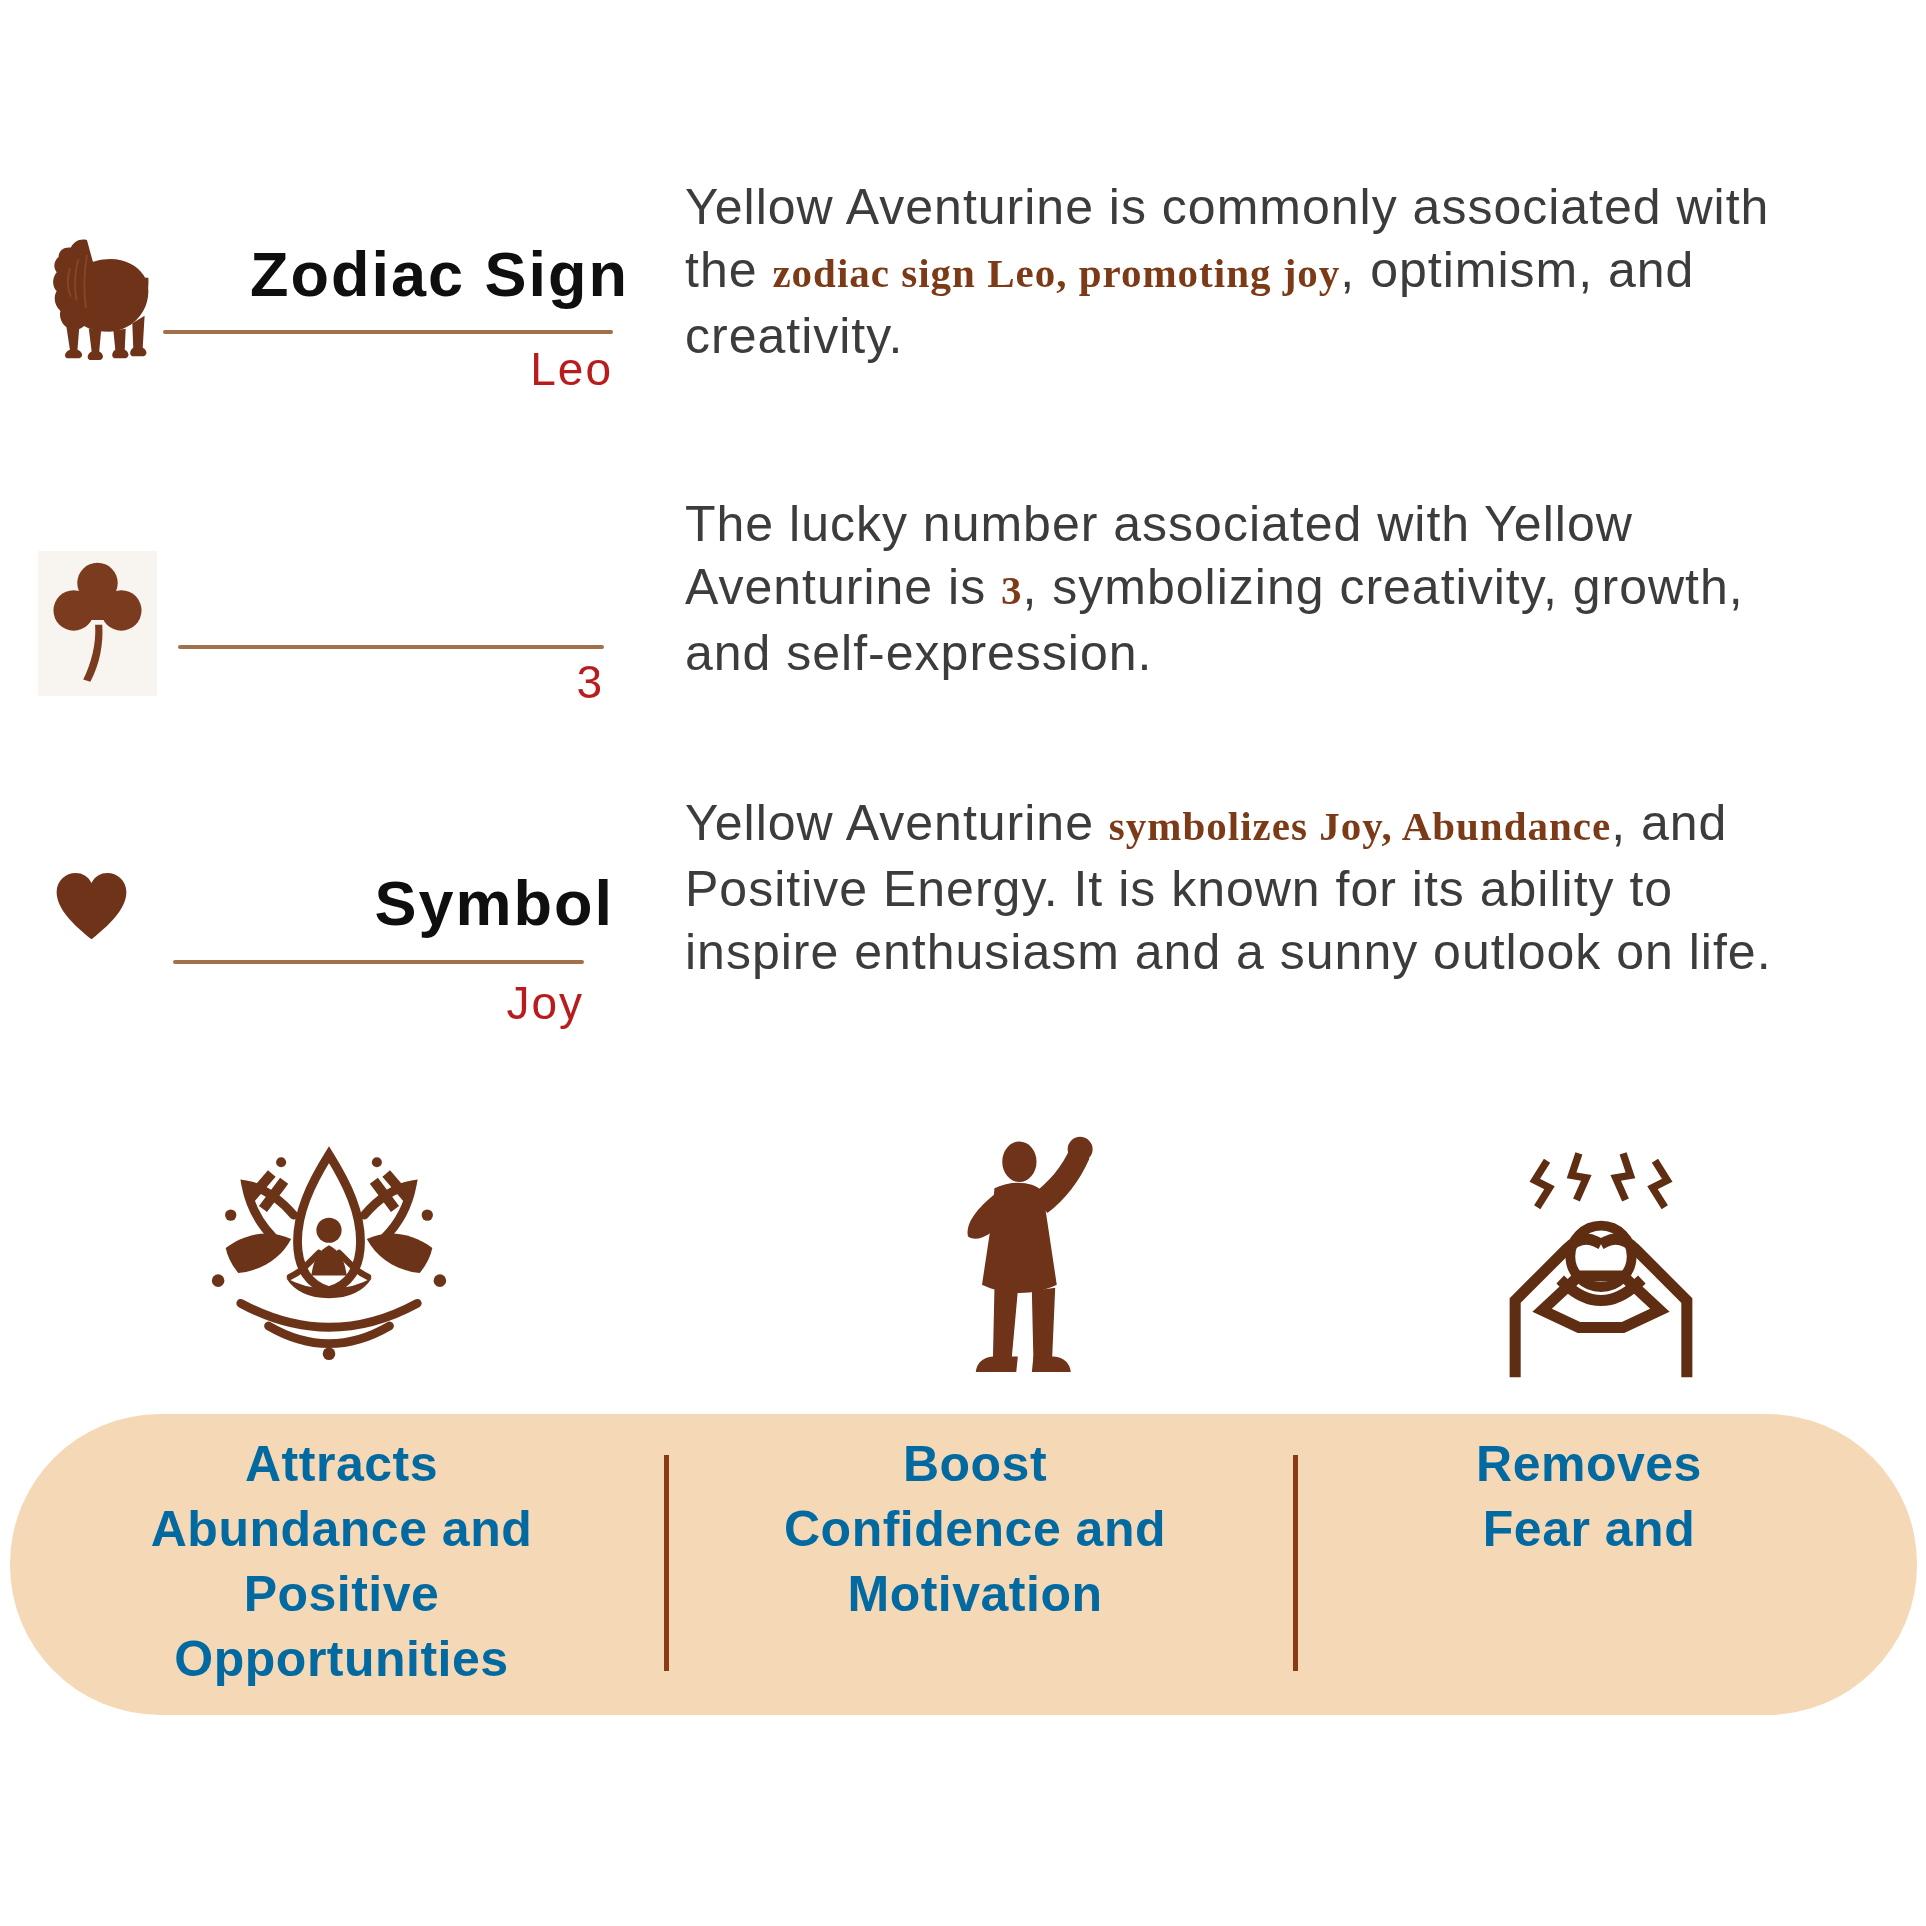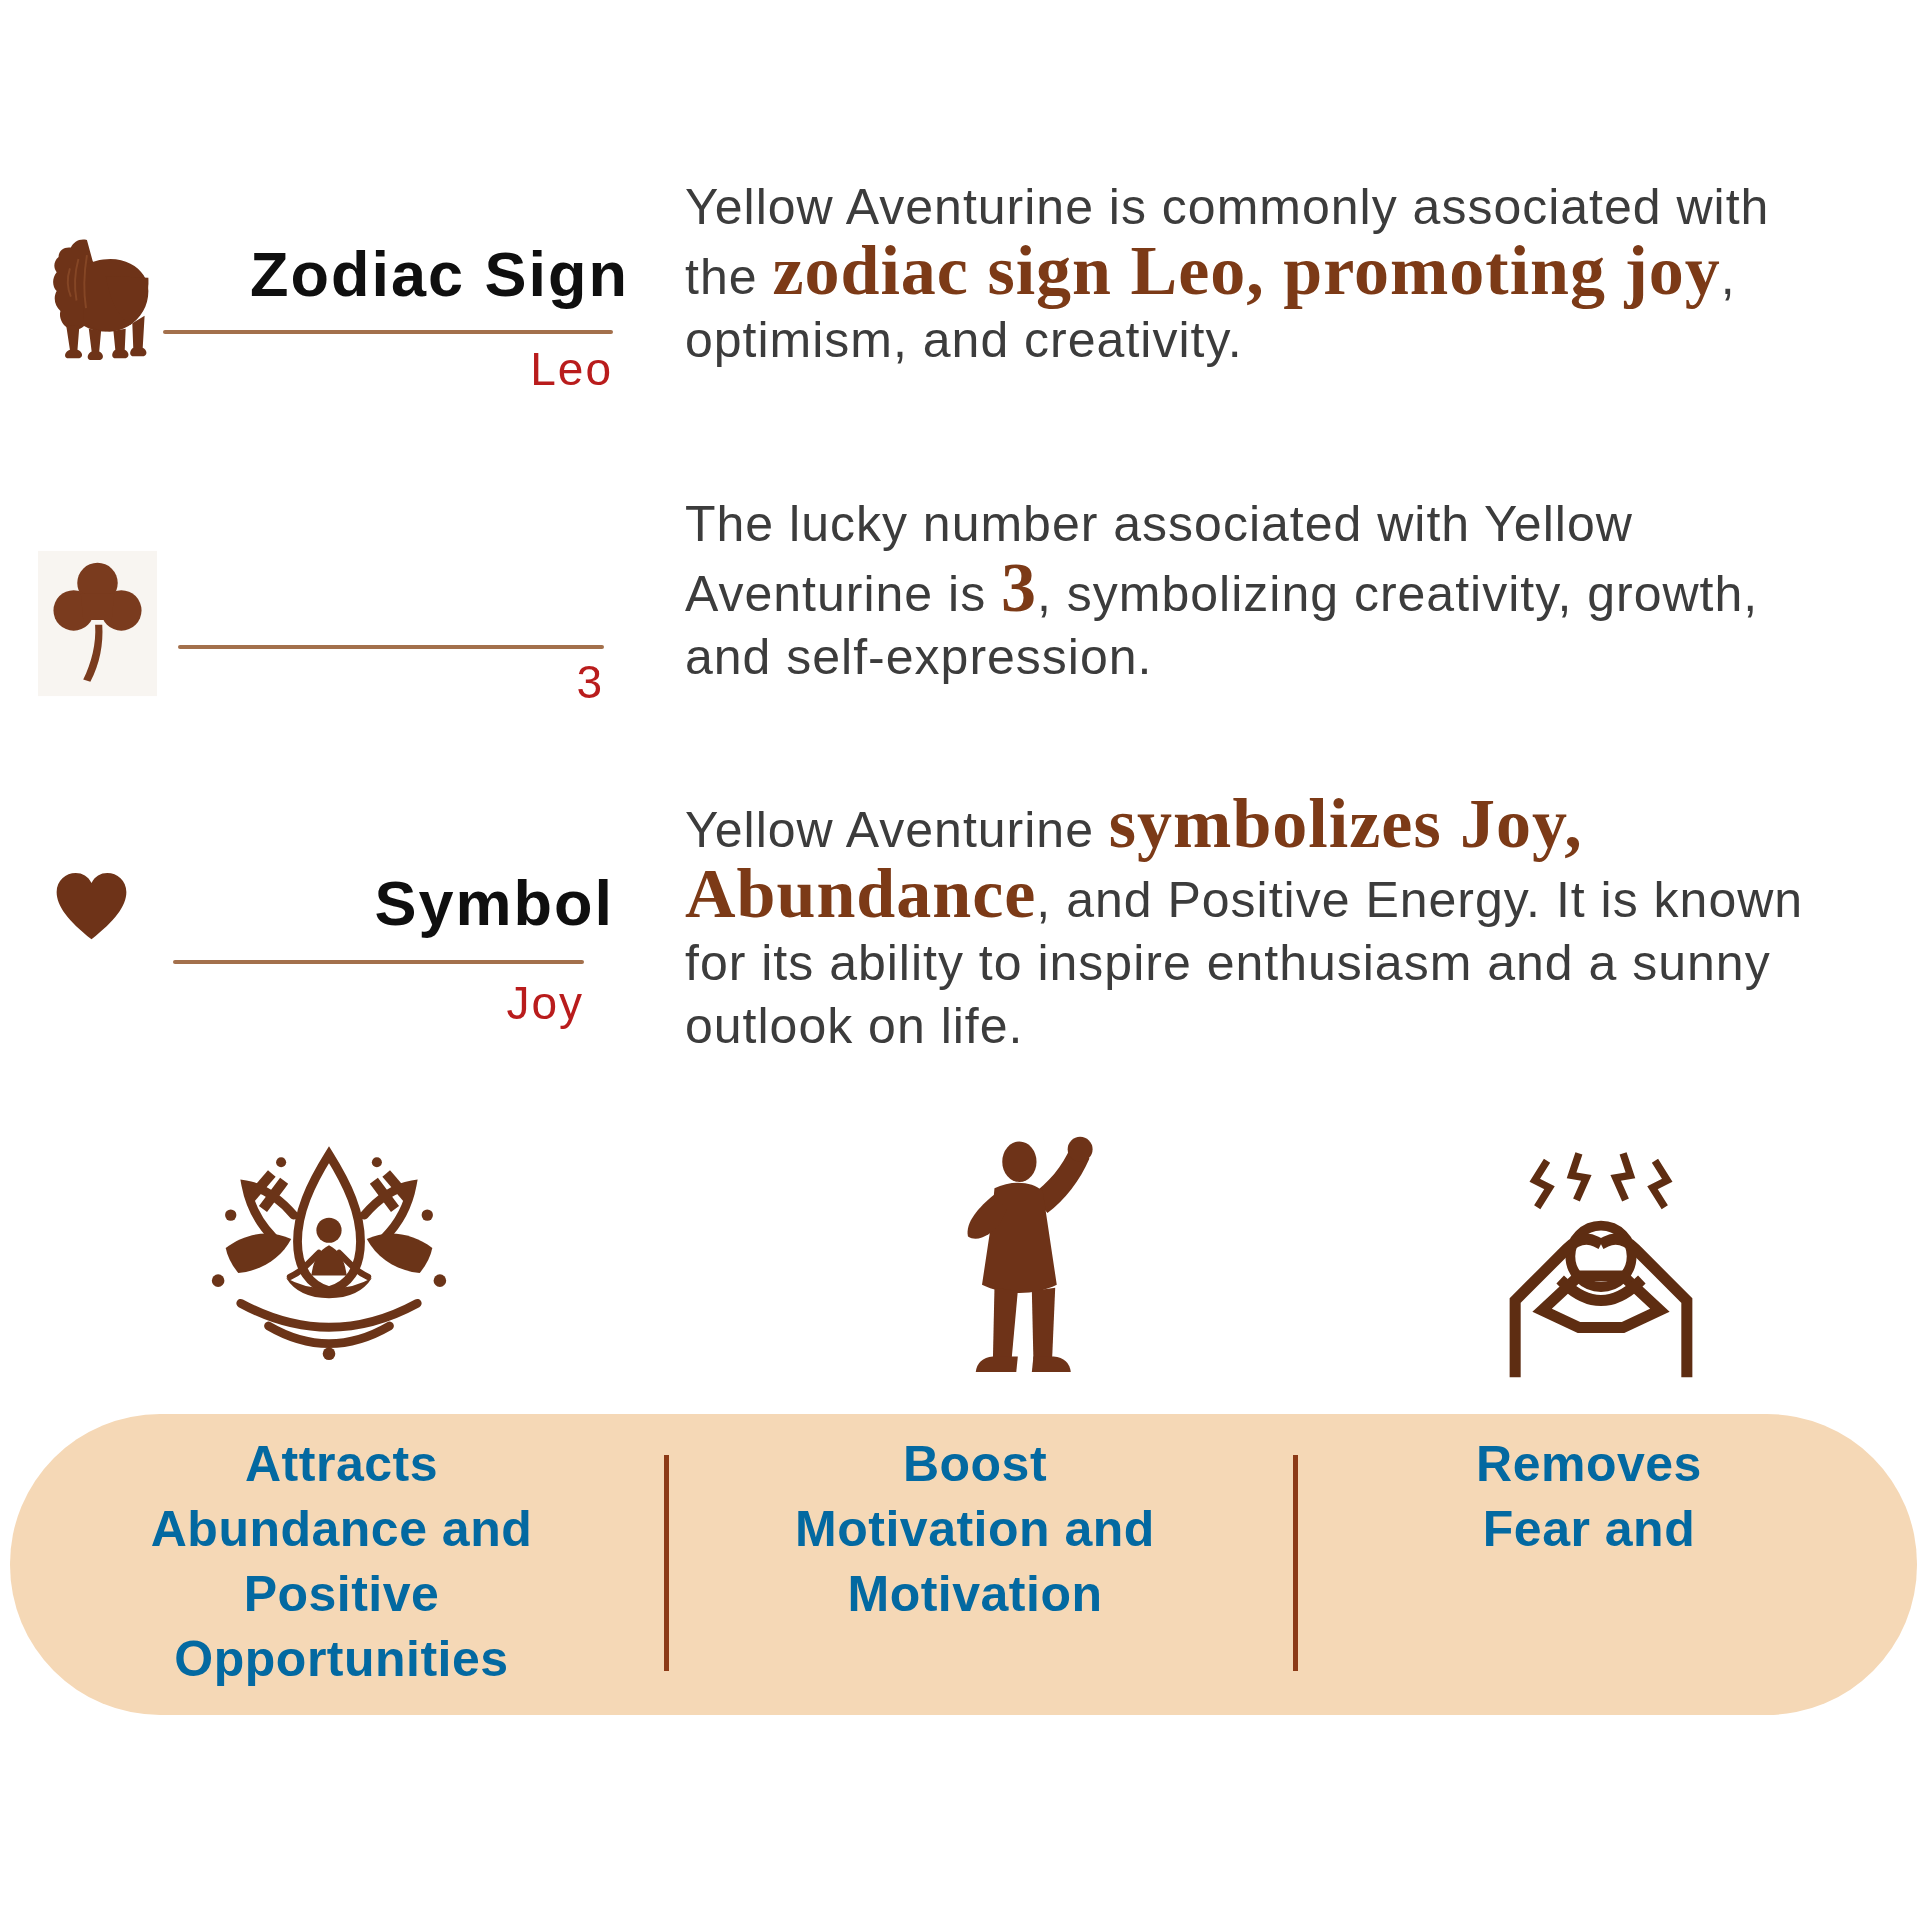--- a/index.html
+++ b/index.html
@@ -17,21 +17,21 @@
     position:absolute;text-align:right;font-size:46px;font-weight:400;
     color:#b91c1c;letter-spacing:2px;
   }
   .icon-slot{position:absolute;}
   
   .para{
     position:absolute;left:685px;width:1148px;font-size:50px;line-height:63px;
     color:#3c3c3c;letter-spacing:1px;
   }
   .para .bb{
-    font-family:"Liberation Serif",serif;font-weight:700;color:#7c3a17;font-size:70px;
+    font-family:"Liberation Serif",serif;font-weight:700;color:#7c3a17;font-size:41px;
   }
   
   .banner{
     position:absolute;left:10px;top:1414px;width:1907px;height:301px;
     background:#f5d8b6;border-radius:150px;
   }
   .divider{position:absolute;width:5px;top:1455px;height:216px;background:#8c3a16;}
   .benefit-text{
     position:absolute;top:1432px;font-weight:700;font-size:50px;line-height:65px;
     color:#0369a1;text-align:center;letter-spacing:0.5px;
@@ -166,21 +166,21 @@
   <div class="divider" style="left:1293px;"></div>
 
   <div class="benefit-text" style="left:69px;width:545px;">
       <div>Attracts</div>
       <div>Abundance and</div>
       <div>Positive</div>
       <div>Opportunities</div>
     </div>
   <div class="benefit-text" style="left:693px;width:564px;">
       <div>Boost</div>
-      <div>Motivation and</div>
+      <div>Confidence and</div>
       <div>Motivation</div>
     </div>
   <div class="benefit-text" style="left:1307px;width:564px;">
       <div>Removes</div>
       <div>Fear and</div>
     </div>
 
 </div>
 
 

